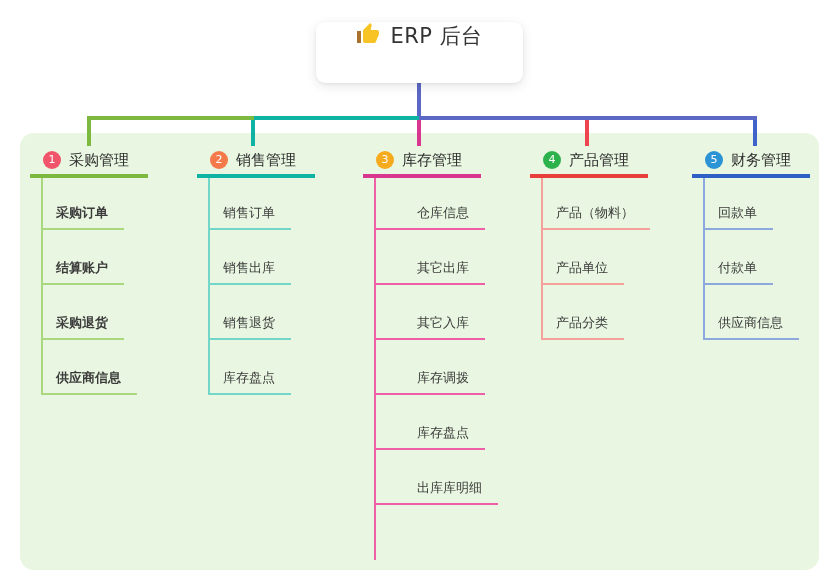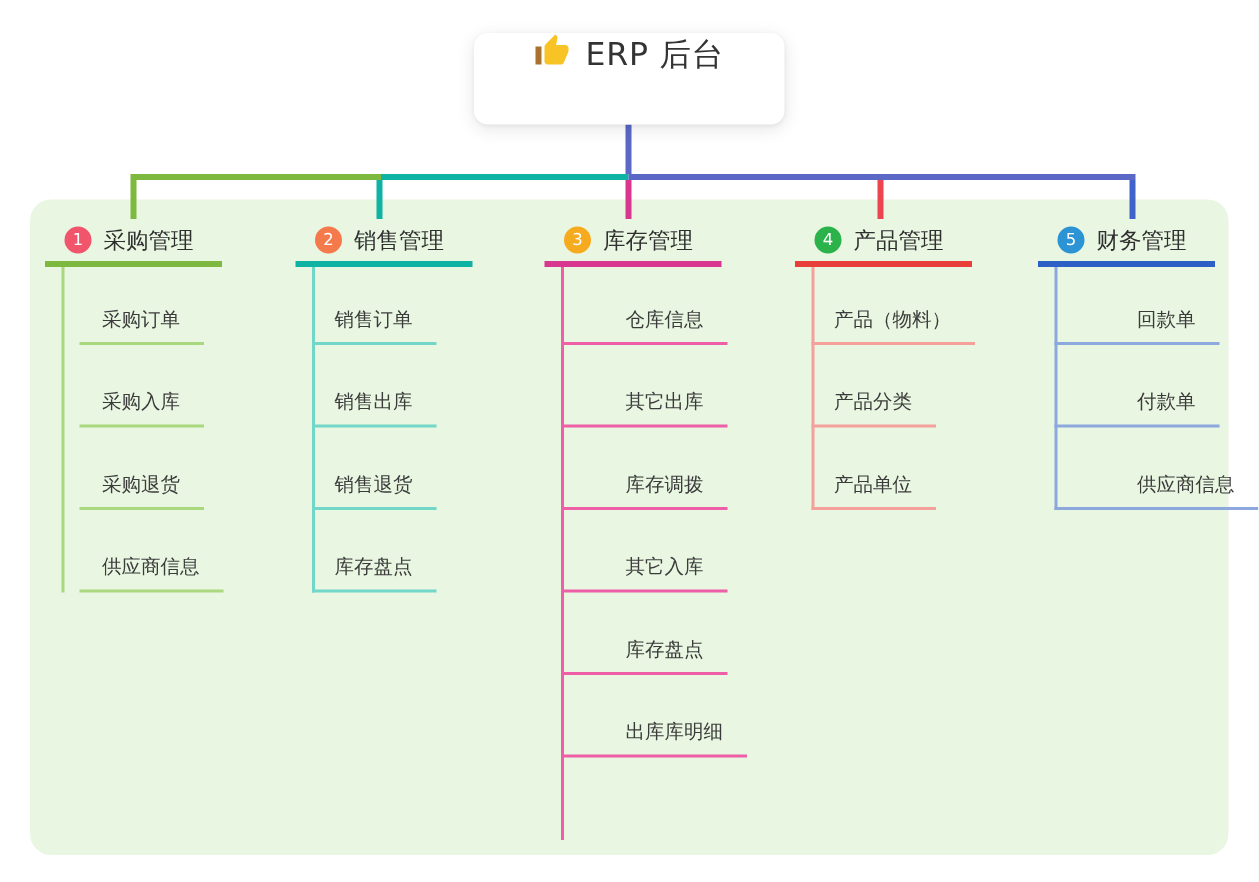--- a/index.html
+++ b/index.html
@@ -52,32 +52,32 @@
 
   
   .vline{position:absolute;top:178px;width:2px;}
   .vline.v1{left:41px;height:217px;background:#a9d87e;}
   .vline.v2{left:208px;height:217px;background:#72d6c9;}
   .vline.v3{left:374px;height:382px;background:#ee5fa7;}
   .vline.v4{left:541px;height:162px;background:#f5a09a;}
   .vline.v5{left:703px;height:162px;background:#8ca8dd;}
 
   .children{position:absolute;top:175px;}
-  .children.c1{left:53px;}
+  .children.c1{left:41px;font-weight:bold;}
   .children.c2{left:208px;}
   .children.c3{left:374px;}
   .children.c4{left:541px;}
   .children.c5{left:703px;}
   .child{height:55px;width:fit-content;display:flex;align-items:flex-end;
          box-sizing:border-box;border-bottom:2px solid #ccc;cursor:default;}
   .c1 .child{border-color:#a9d87e;}
   .c2 .child{border-color:#72d6c9;justify-content:center;}
   .c3 .child{border-color:#ee5fa7;padding-left:28px;}
   .c4 .child{border-color:#f5a09a;text-align:right;}
-  .c5 .child{border-color:#8ca8dd;padding-left:40px;}
+  .c5 .child{border-color:#8ca8dd;}
   .child span{font-size:13px;color:#3b3b3b;white-space:nowrap;padding:0 16px 6px 15px;}
 </style>
 </head>
 <body>
 
 <div class="stage">
 
   <div class="panel"></div>
 
   <div class="line root-vline"></div>
@@ -103,21 +103,21 @@
   <div class="branch-header h1">
     <span class="badge">1</span>
     <span class="blabel">采购管理</span>
   </div>
   <div class="vline v1"></div>
   <div class="children c1">
     <div class="child">
         <span>采购订单</span>
       </div>
     <div class="child">
-        <span>采购入库</span>
+        <span>结算账户</span>
       </div>
     <div class="child">
         <span>采购退货</span>
       </div>
     <div class="child">
         <span>供应商信息</span>
       </div>
   </div>
 
   <div class="branch-header h2">
@@ -146,47 +146,47 @@
   </div>
   <div class="vline v3"></div>
   <div class="children c3">
     <div class="child">
         <span>仓库信息</span>
       </div>
     <div class="child">
         <span>其它出库</span>
       </div>
     <div class="child">
+        <span>其它入库</span>
+      </div>
+    <div class="child">
         <span>库存调拨</span>
-      </div>
-    <div class="child">
-        <span>其它入库</span>
       </div>
     <div class="child">
         <span>库存盘点</span>
       </div>
     <div class="child">
         <span>出库库明细</span>
       </div>
   </div>
 
   <div class="branch-header h4">
     <span class="badge">4</span>
     <span class="blabel">产品管理</span>
   </div>
   <div class="vline v4"></div>
   <div class="children c4">
     <div class="child">
         <span>产品（物料）</span>
       </div>
     <div class="child">
+        <span>产品单位</span>
+      </div>
+    <div class="child">
         <span>产品分类</span>
-      </div>
-    <div class="child">
-        <span>产品单位</span>
       </div>
   </div>
 
   <div class="branch-header h5">
     <span class="badge">5</span>
     <span class="blabel">财务管理</span>
   </div>
   <div class="vline v5"></div>
   <div class="children c5">
     <div class="child">

